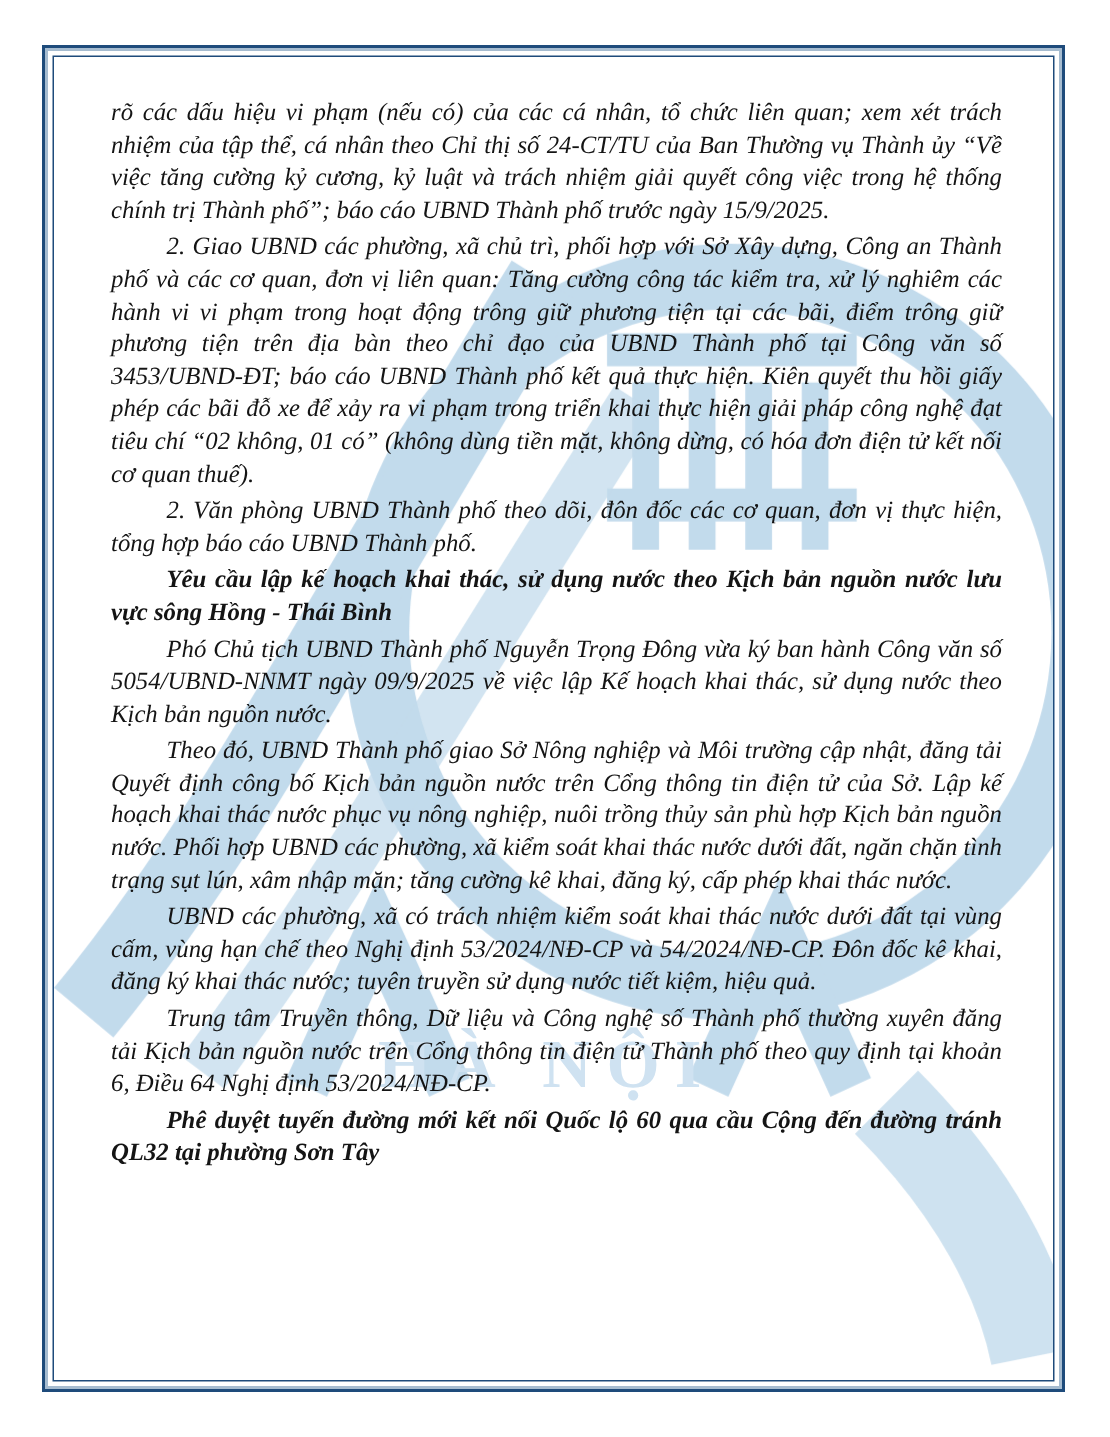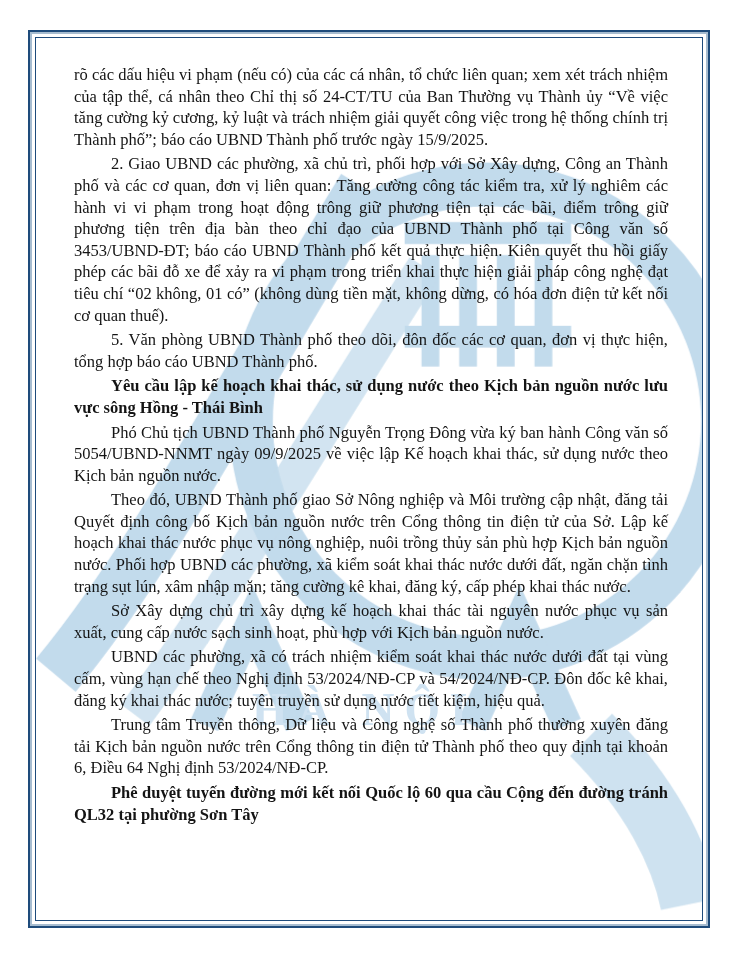--- a/index.html
+++ b/index.html
@@ -46,20 +46,21 @@
     position: absolute;
     left: 0;
     top: 0;
     right: 0;
     z-index: 1;
     padding: 26px 34px 0 38px;
     color: var(--text-color, #141414);
     font-size: 16.5px;
     line-height: 21.6px;
     text-align: justify;
+    font-style: italic;
   }
   .content p {
     margin: 0 0 3px 0;
   }
   .content p.indent {
     text-indent: 37px;
   }
   .content p.heading {
     font-weight: bold;
   }
@@ -99,25 +100,24 @@
 
             <path d="M 560 700 C 620 760, 650 820, 660 870" stroke-width="60" opacity="0.8"></path>
           </g>
           <text class="wm-text" x="218" y="690" font-size="46" fill="#CFE2F1">HÀ NỘI</text>
         </svg>
 
         <div class="content">
 
         <p class="">rõ các dấu hiệu vi phạm (nếu có) của các cá nhân, tổ chức liên quan; xem xét trách nhiệm của tập thể, cá nhân theo Chỉ thị số 24-CT/TU của Ban Thường vụ Thành ủy “Về việc tăng cường kỷ cương, kỷ luật và trách nhiệm giải quyết công việc trong hệ thống chính trị Thành phố”; báo cáo UBND Thành phố trước ngày 15/9/2025.</p>
             <p class=" indent">2. Giao UBND các phường, xã chủ trì, phối hợp với Sở Xây dựng, Công an Thành phố và các cơ quan, đơn vị liên quan: Tăng cường công tác kiểm tra, xử lý nghiêm các hành vi vi phạm trong hoạt động trông giữ phương tiện tại các bãi, điểm trông giữ phương tiện trên địa bàn theo chỉ đạo của UBND Thành phố tại Công văn số 3453/UBND-ĐT; báo cáo UBND Thành phố kết quả thực hiện. Kiên quyết thu hồi giấy phép các bãi đỗ xe để xảy ra vi phạm trong triển khai thực hiện giải pháp công nghệ đạt tiêu chí “02 không, 01 có” (không dùng tiền mặt, không dừng, có hóa đơn điện tử kết nối cơ quan thuế).</p>
-            <p class=" indent">5. Văn phòng UBND Thành phố theo dõi, đôn đốc các cơ quan, đơn vị thực hiện, tổng hợp báo cáo UBND Thành phố.</p>
+            <p class=" indent">2. Văn phòng UBND Thành phố theo dõi, đôn đốc các cơ quan, đơn vị thực hiện, tổng hợp báo cáo UBND Thành phố.</p>
             <p class="heading indent">Yêu cầu lập kế hoạch khai thác, sử dụng nước theo Kịch bản nguồn nước lưu vực sông Hồng - Thái Bình</p>
             <p class=" indent">Phó Chủ tịch UBND Thành phố Nguyễn Trọng Đông vừa ký ban hành Công văn số 5054/UBND-NNMT ngày 09/9/2025 về việc lập Kế hoạch khai thác, sử dụng nước theo Kịch bản nguồn nước.</p>
             <p class=" indent">Theo đó, UBND Thành phố giao Sở Nông nghiệp và Môi trường cập nhật, đăng tải Quyết định công bố Kịch bản nguồn nước trên Cổng thông tin điện tử của Sở. Lập kế hoạch khai thác nước phục vụ nông nghiệp, nuôi trồng thủy sản phù hợp Kịch bản nguồn nước. Phối hợp UBND các phường, xã kiểm soát khai thác nước dưới đất, ngăn chặn tình trạng sụt lún, xâm nhập mặn; tăng cường kê khai, đăng ký, cấp phép khai thác nước.</p>
-            <p class=" indent">Sở Xây dựng chủ trì xây dựng kế hoạch khai thác tài nguyên nước phục vụ sản xuất, cung cấp nước sạch sinh hoạt, phù hợp với Kịch bản nguồn nước.</p>
             <p class=" indent">UBND các phường, xã có trách nhiệm kiểm soát khai thác nước dưới đất tại vùng cấm, vùng hạn chế theo Nghị định 53/2024/NĐ-CP và 54/2024/NĐ-CP. Đôn đốc kê khai, đăng ký khai thác nước; tuyên truyền sử dụng nước tiết kiệm, hiệu quả.</p>
             <p class=" indent">Trung tâm Truyền thông, Dữ liệu và Công nghệ số Thành phố thường xuyên đăng tải Kịch bản nguồn nước trên Cổng thông tin điện tử Thành phố theo quy định tại khoản 6, Điều 64 Nghị định 53/2024/NĐ-CP.</p>
             <p class="heading indent">Phê duyệt tuyến đường mới kết nối Quốc lộ 60 qua cầu Cộng đến đường tránh QL32 tại phường Sơn Tây</p>
           </div>
 
       </div>
     </div>
   </div>
 </div>
 

